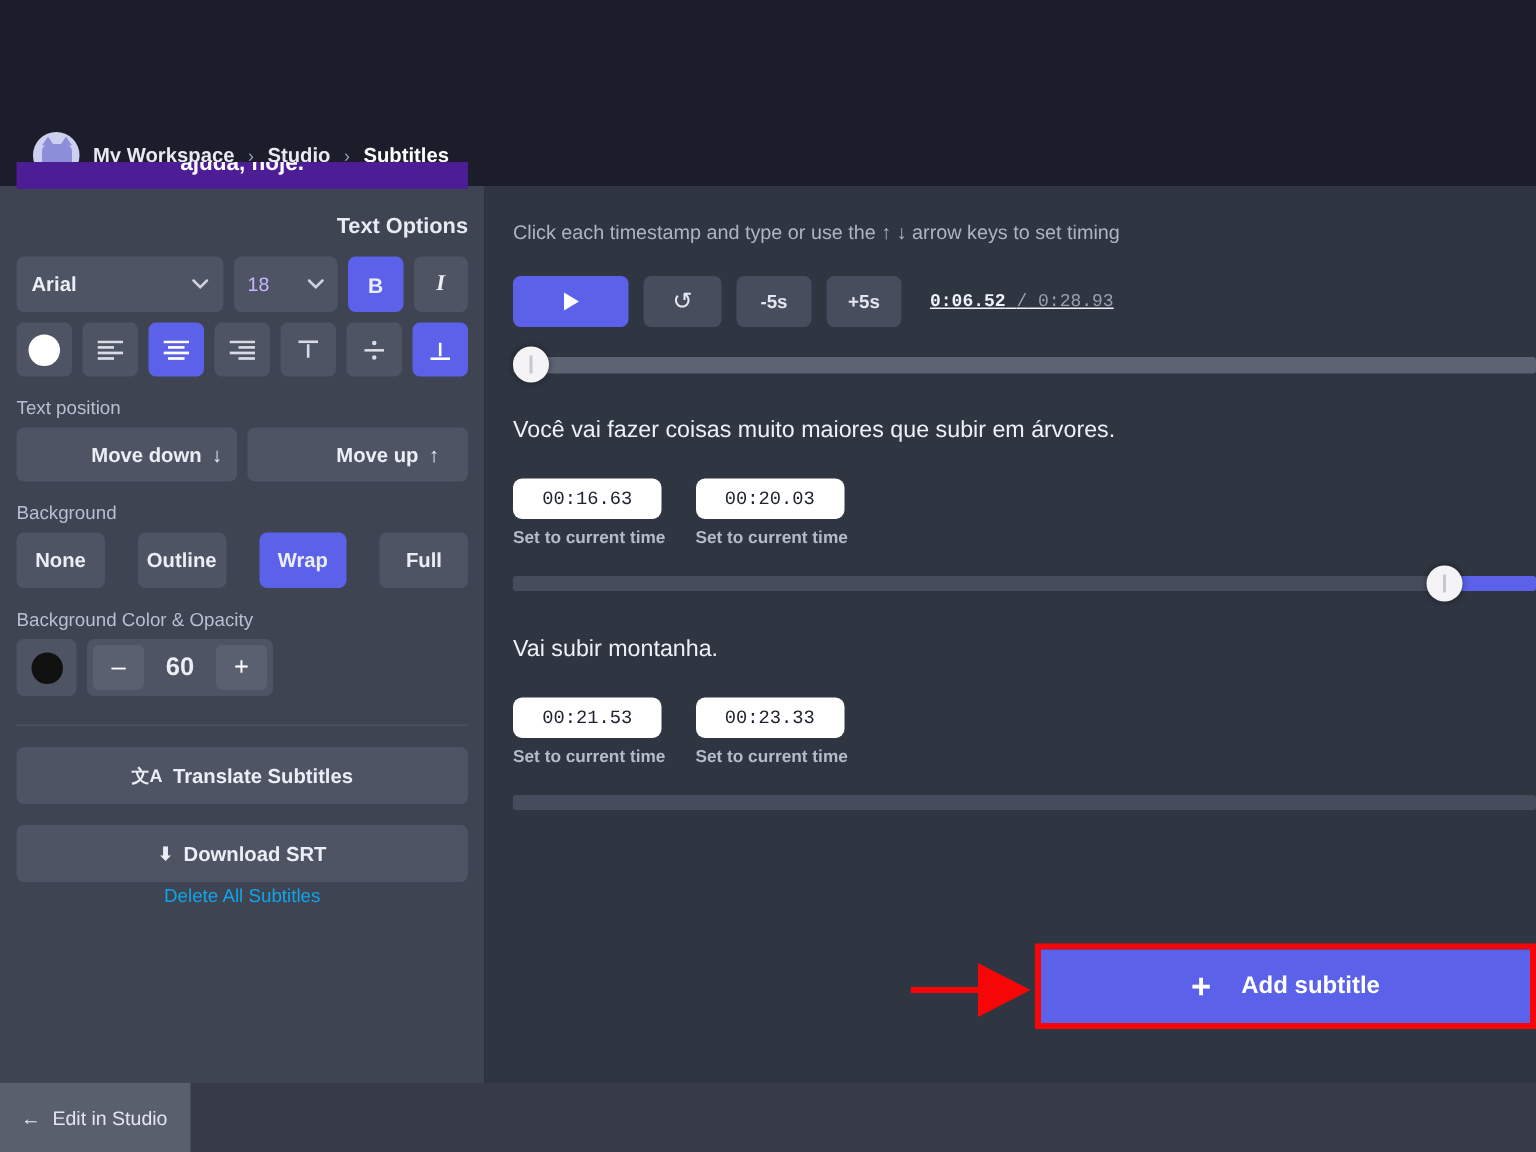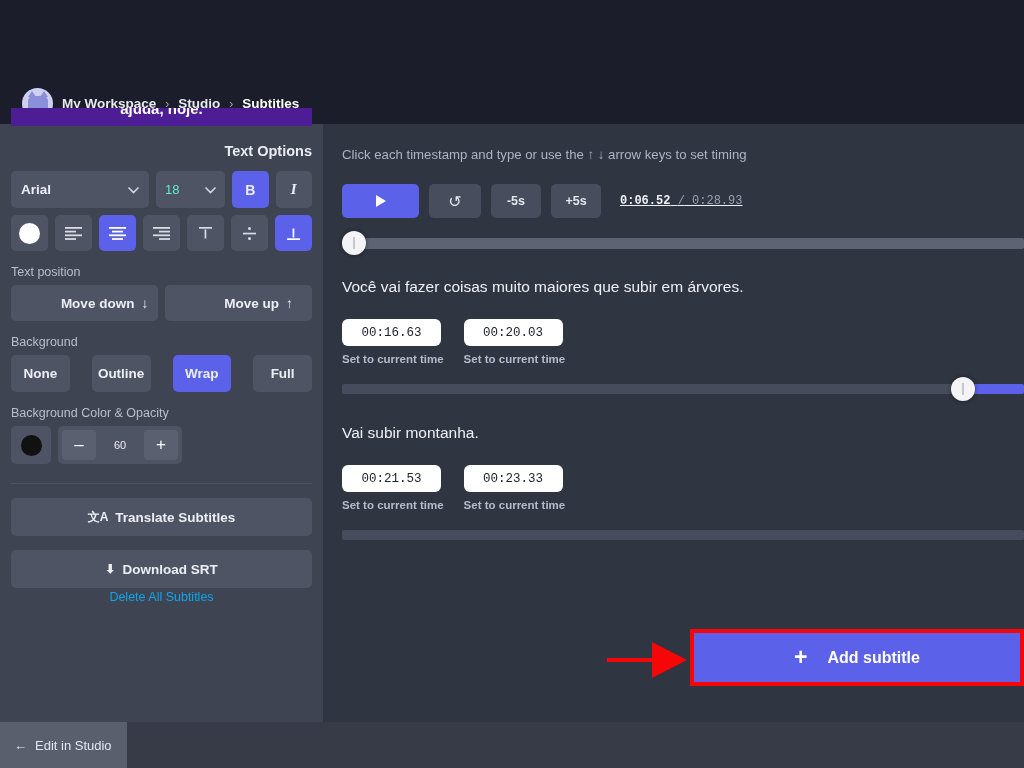--- a/index.html
+++ b/index.html
@@ -78,21 +78,21 @@
     cursor: pointer; font-size: 13px;
   }
   .ctl.active { background: #5b61e8; }
 
   .font-select {
     width: 140px; height: 37px; justify-content: space-between;
     padding: 0 10px; font-weight: bold; font-size: 13.5px;
   }
   .size-select {
     width: 70px; height: 37px; justify-content: space-between;
-    padding: 0 9px; font-size: 13px; color: #5eead4;
+    padding: 0 9px; font-size: 13px; color: #c4b5fd;
   }
   .chev { font-size: 11px; color: #cdd2de; }
   .bi-btn { width: 37px; height: 37px; font-weight: bold; font-size: 14px; }
   .bi-btn.ital { font-style: italic; font-family: "Liberation Serif", serif; font-size: 15px;}
 
   .icon-row { margin-top: 7px; }
   .icon-btn { width: 40px; height: 36px; }
   .swatch-btn { width: 40px; height: 36px; }
   .swatch { width: 21px; height: 21px; border-radius: 50%; background: #fff; }
   .swatch.dark { background: #111; }
@@ -112,21 +112,21 @@
   .stepper {
     display: flex; align-items: center; background: #4f5464;
     border-radius: 5px; height: 38px;
   }
   .step-btn {
     width: 34px; height: 30px; margin: 0 4px; border-radius: 4px;
     background: #5b6070; color: #fff; font-size: 17px;
     display: flex; align-items: center; justify-content: center; cursor: pointer;
   }
   .step-val {
-    width: 40px; text-align: center; font-size: 11px; font-weight: normal;
+    width: 40px; text-align: center; font-size: 17px; font-weight: bold;
     color: #eceef5;
   }
 
   .divider {
     height: 1px; background: #4d5260; margin: 19px 0 0 0;
   }
   .wide-btn {
     width: 301px; height: 38px; margin-top: 14px; gap: 7px;
     font-weight: bold; font-size: 13.5px;
   }

